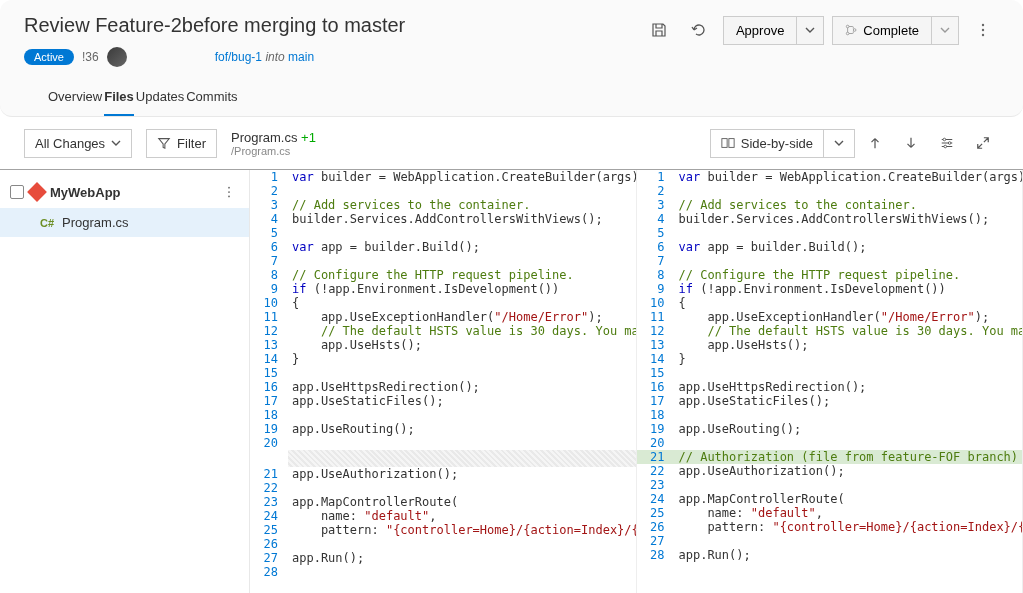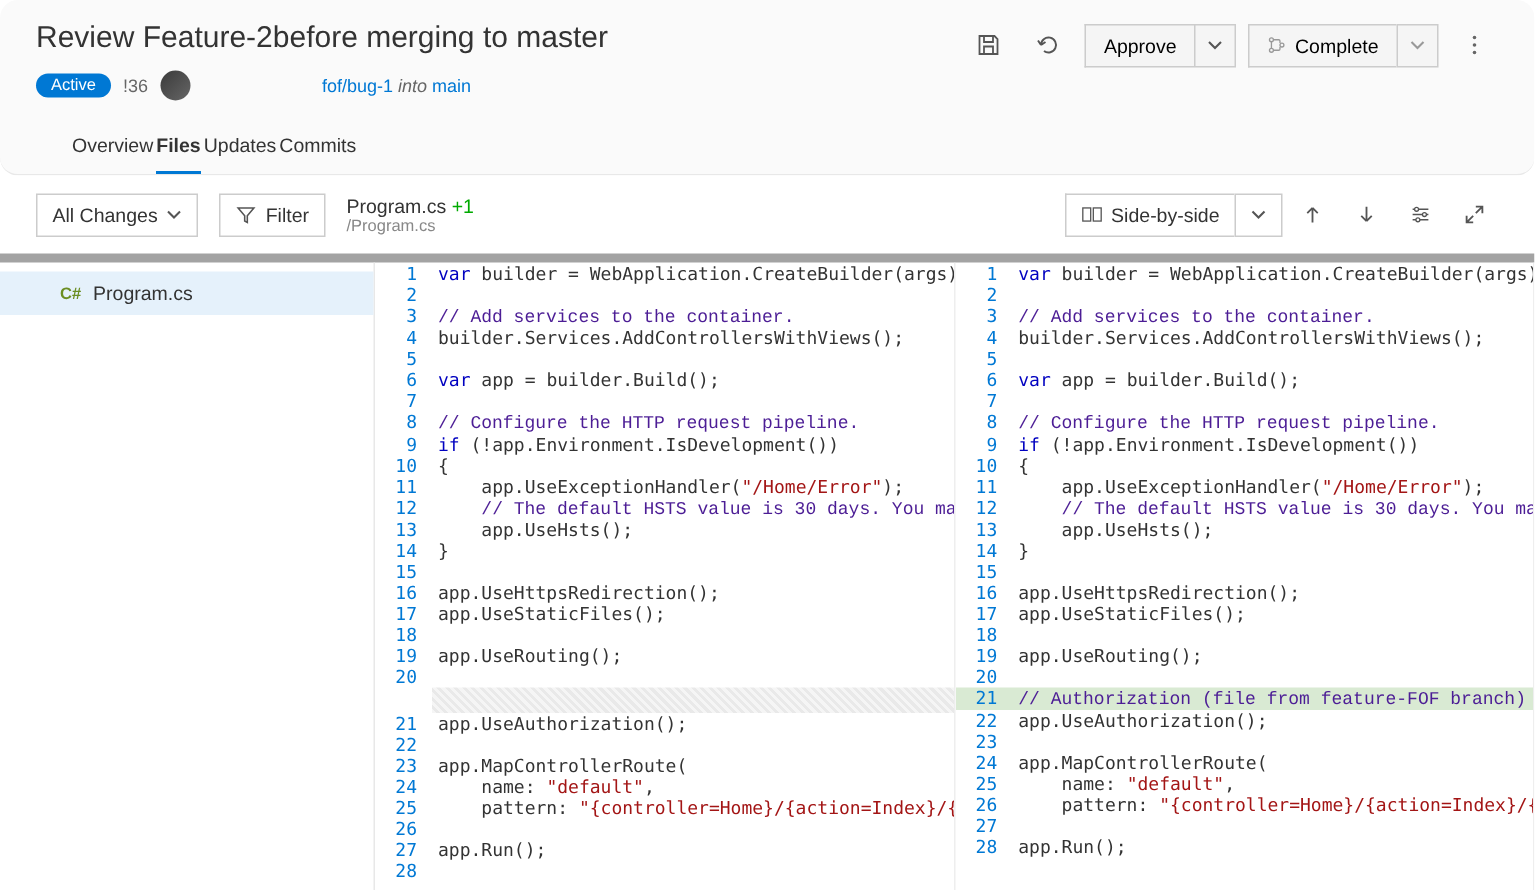--- a/index.html
+++ b/index.html
@@ -16,21 +16,21 @@
 .actions { display: flex; gap: 8px; align-items: center; }
 .icon-btn { width: 32px; height: 32px; display: flex; align-items: center; justify-content: center; cursor: pointer; border: none; background: transparent; border-radius: 2px; }
 .btn { padding: 6px 12px; border: 1px solid #ccc; background: #f5f5f5; cursor: pointer; font-size: 13px; display:inline-flex; align-items:center; gap:4px; }
 .btn.split { border-right: none; }
 .btn.chev { padding: 6px 8px; border-left: 1px solid #ccc; }
 .btn-group { display: flex; }
 .btn.disabled { color: #000000; cursor: default; }
 .tabs { display: flex; gap: 2px; padding: 0 24px; }
 .tab { padding: 10px 0; color: #333; cursor: pointer; border-bottom: 2px solid transparent; font-size: 13px; }
 .tab.active { font-weight: 600; border-bottom: 2px solid #0078d4; }
-.toolbar { display: flex; justify-content: space-between; align-items: center; padding: 10px 24px; border-bottom: 6px solid #a3a3a3; }
+.toolbar { display: flex; justify-content: space-between; align-items: center; padding: 10px 24px; border-bottom: 1px solid #a3a3a3; }
 .toolbar-left { display: flex; align-items: center; gap: 14px; }
 .toolbar-right { display: flex; align-items: center; gap: 4px; }
 .dropdown { border: 1px solid #ccc; background: #fff; padding: 6px 10px; display: flex; align-items: center; gap: 6px; cursor: pointer; }
 .file-label { font-size: 13px; }
 .file-path { font-size: 11px; color: #888; }
 .file-plus { color: #0a0; }
 .body { display: flex; height: calc(593px - 170px); }
 .tree { width: 250px; border-right: 1px solid #e8e8e8; padding: 6px 0; }
 .tree-header { display: flex; align-items: center; justify-content: space-between; padding: 6px 10px; font-weight: 600; }
 .tree-header-left { display: flex; align-items: center; gap: 6px; }
@@ -40,21 +40,21 @@
 .diff-pane { display: flex; flex: 1; overflow: hidden; font-family: Consolas, monospace; font-size: 12px; }
 .diff-side { flex: 1; overflow: auto; border-right: 1px solid #eee; }
 .line { display: flex; white-space: pre; }
 .line-num { width: 38px; text-align: right; padding-right: 10px; color: #0078d4; user-select: none; flex-shrink: 0; }
 .line-code { flex: 1; padding-left: 4px; }
 .line.added { background: #d9ead3; }
 .line.hatch { }
 .line.hatch .line-code { background: repeating-linear-gradient(45deg, #f5f5f5, #f5f5f5 2px, #e9e9e9 2px, #e9e9e9 4px); height: 17px; }
 .kw { color: #0000c0; }
 .str { color: #a31515; }
-.cmt { color: #4c1d95; font-family: Liberation Mono, monospace; }
+.cmt { color: #4d7c0f; }
 .checkbox { width: 14px; height: 14px; border: 1px solid #888; border-radius: 2px; }
 svg { display: block; }
 </style>
 </head>
 <body>
 
 <div class="header">
   <div class="title-row">
     <div>
       <div class="title">Review Feature-2before merging to master</div>
@@ -179,20 +179,34 @@
     <button class="icon-btn">
         <svg width="14" height="14" viewBox="0 0 16 16">
           <path fill="none" stroke="#555" stroke-width="1.4" d="M9 2h5v5m0-5L9 7M7 14H2V9m0 5l5-5"></path>
         </svg>
       </button>
   </div>
 </div>
 
 <div class="body">
   <div class="tree">
+    <div class="tree-header">
+      <div class="tree-header-left">
+        <span class="checkbox"></span>
+        <span class="tree-icon"></span>
+        <span>MyWebApp</span>
+      </div>
+      <button class="icon-btn" style="width:20px;height:20px">
+        <svg width="14" height="14" viewBox="0 0 16 16">
+            <circle cx="8" cy="3" r="1" fill="#666"></circle>
+            <circle cx="8" cy="8" r="1" fill="#666"></circle>
+            <circle cx="8" cy="13" r="1" fill="#666"></circle>
+          </svg>
+      </button>
+    </div>
     <div class="tree-item">
       <span class="cs-badge">C#</span>
       <span>Program.cs</span>
     </div>
   </div>
   <div class="diff-pane">
     <div class="diff-side" id="diff-left">
         <div class="line "><span class="line-num">1</span><span class="line-code"><span class="kw">var</span> builder = WebApplication.CreateBuilder(args);</span></div>
         <div class="line "><span class="line-num">2</span><span class="line-code"></span></div>
         <div class="line "><span class="line-num">3</span><span class="line-code"><span class="cmt">// Add services to the container.</span></span></div>

